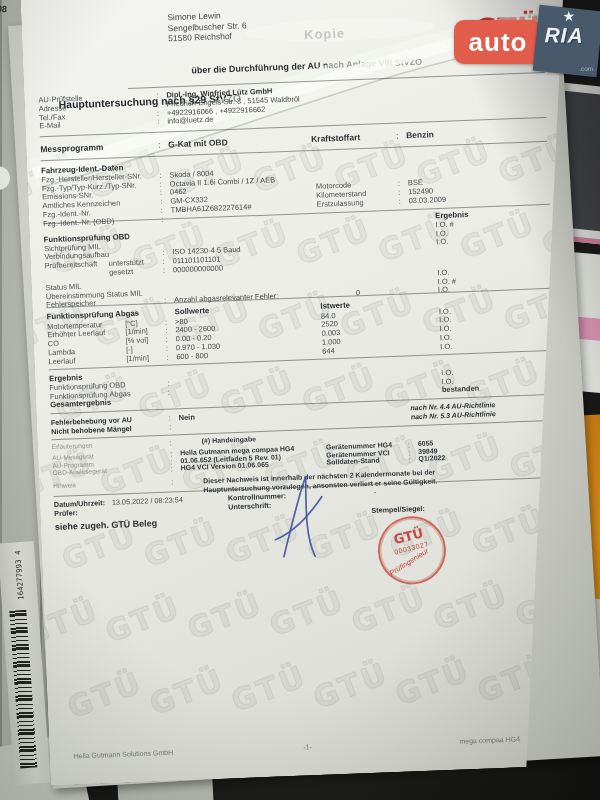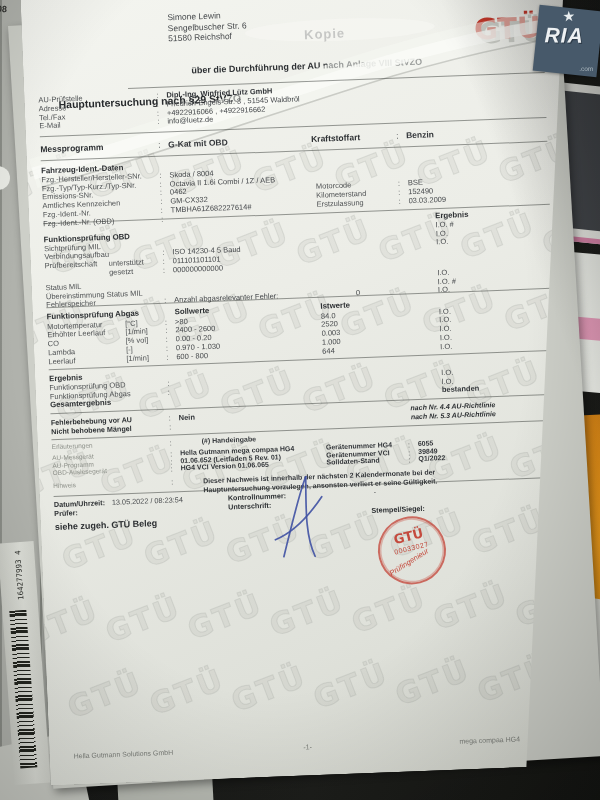--- a/index.html
+++ b/index.html
@@ -497,19 +497,22 @@
     <div class="footer-row">
       <span class="c" style="left:10px">Hella Gutmann Solutions GmbH</span>
       <span class="c" style="left:240px">-1-</span>
       <span class="c" style="left:396px">mega compaa HG4</span>
     </div>
   </div>
 
   <div class="vignette"></div>
 
   <div class="autoria">
+    <div class="ar-red">
+      <span>auto</span>
+    </div>
     <div class="ar-blue">
       <span class="ar-star">★</span>
       <span class="ar-ria">RIA</span>
       <span class="ar-com">.com</span>
     </div>
   </div>
 </div>
 
 </body></html>

